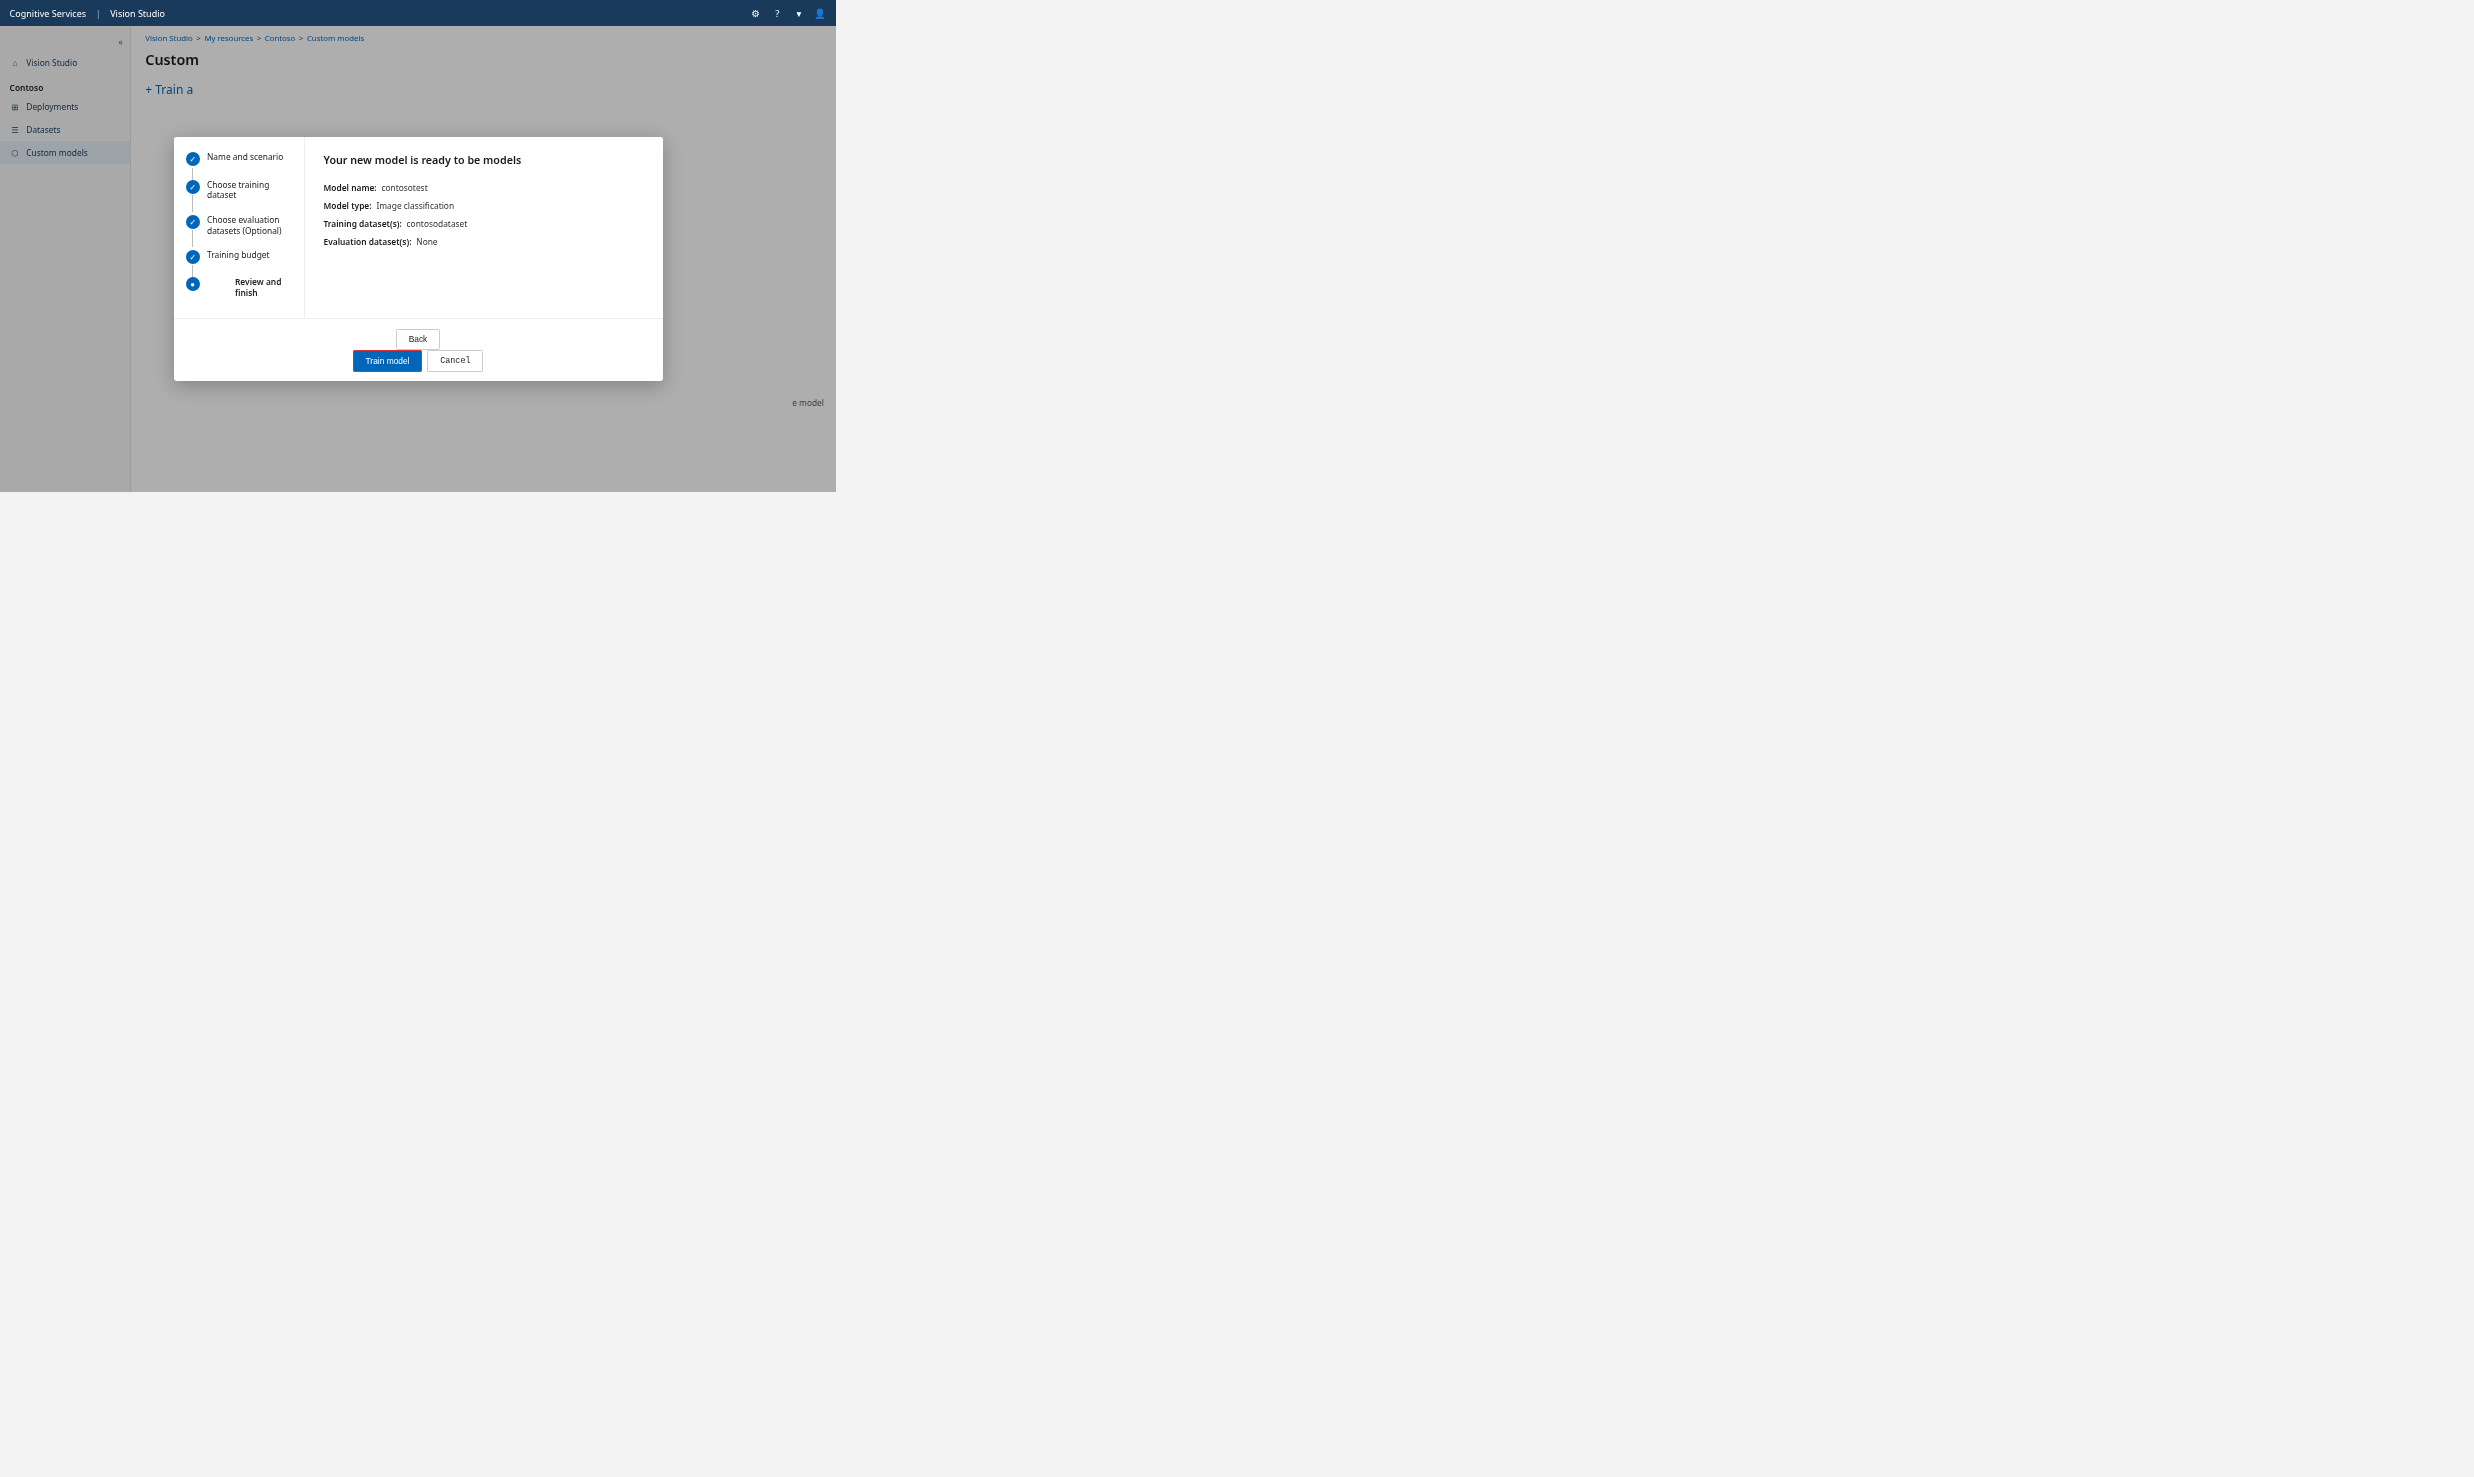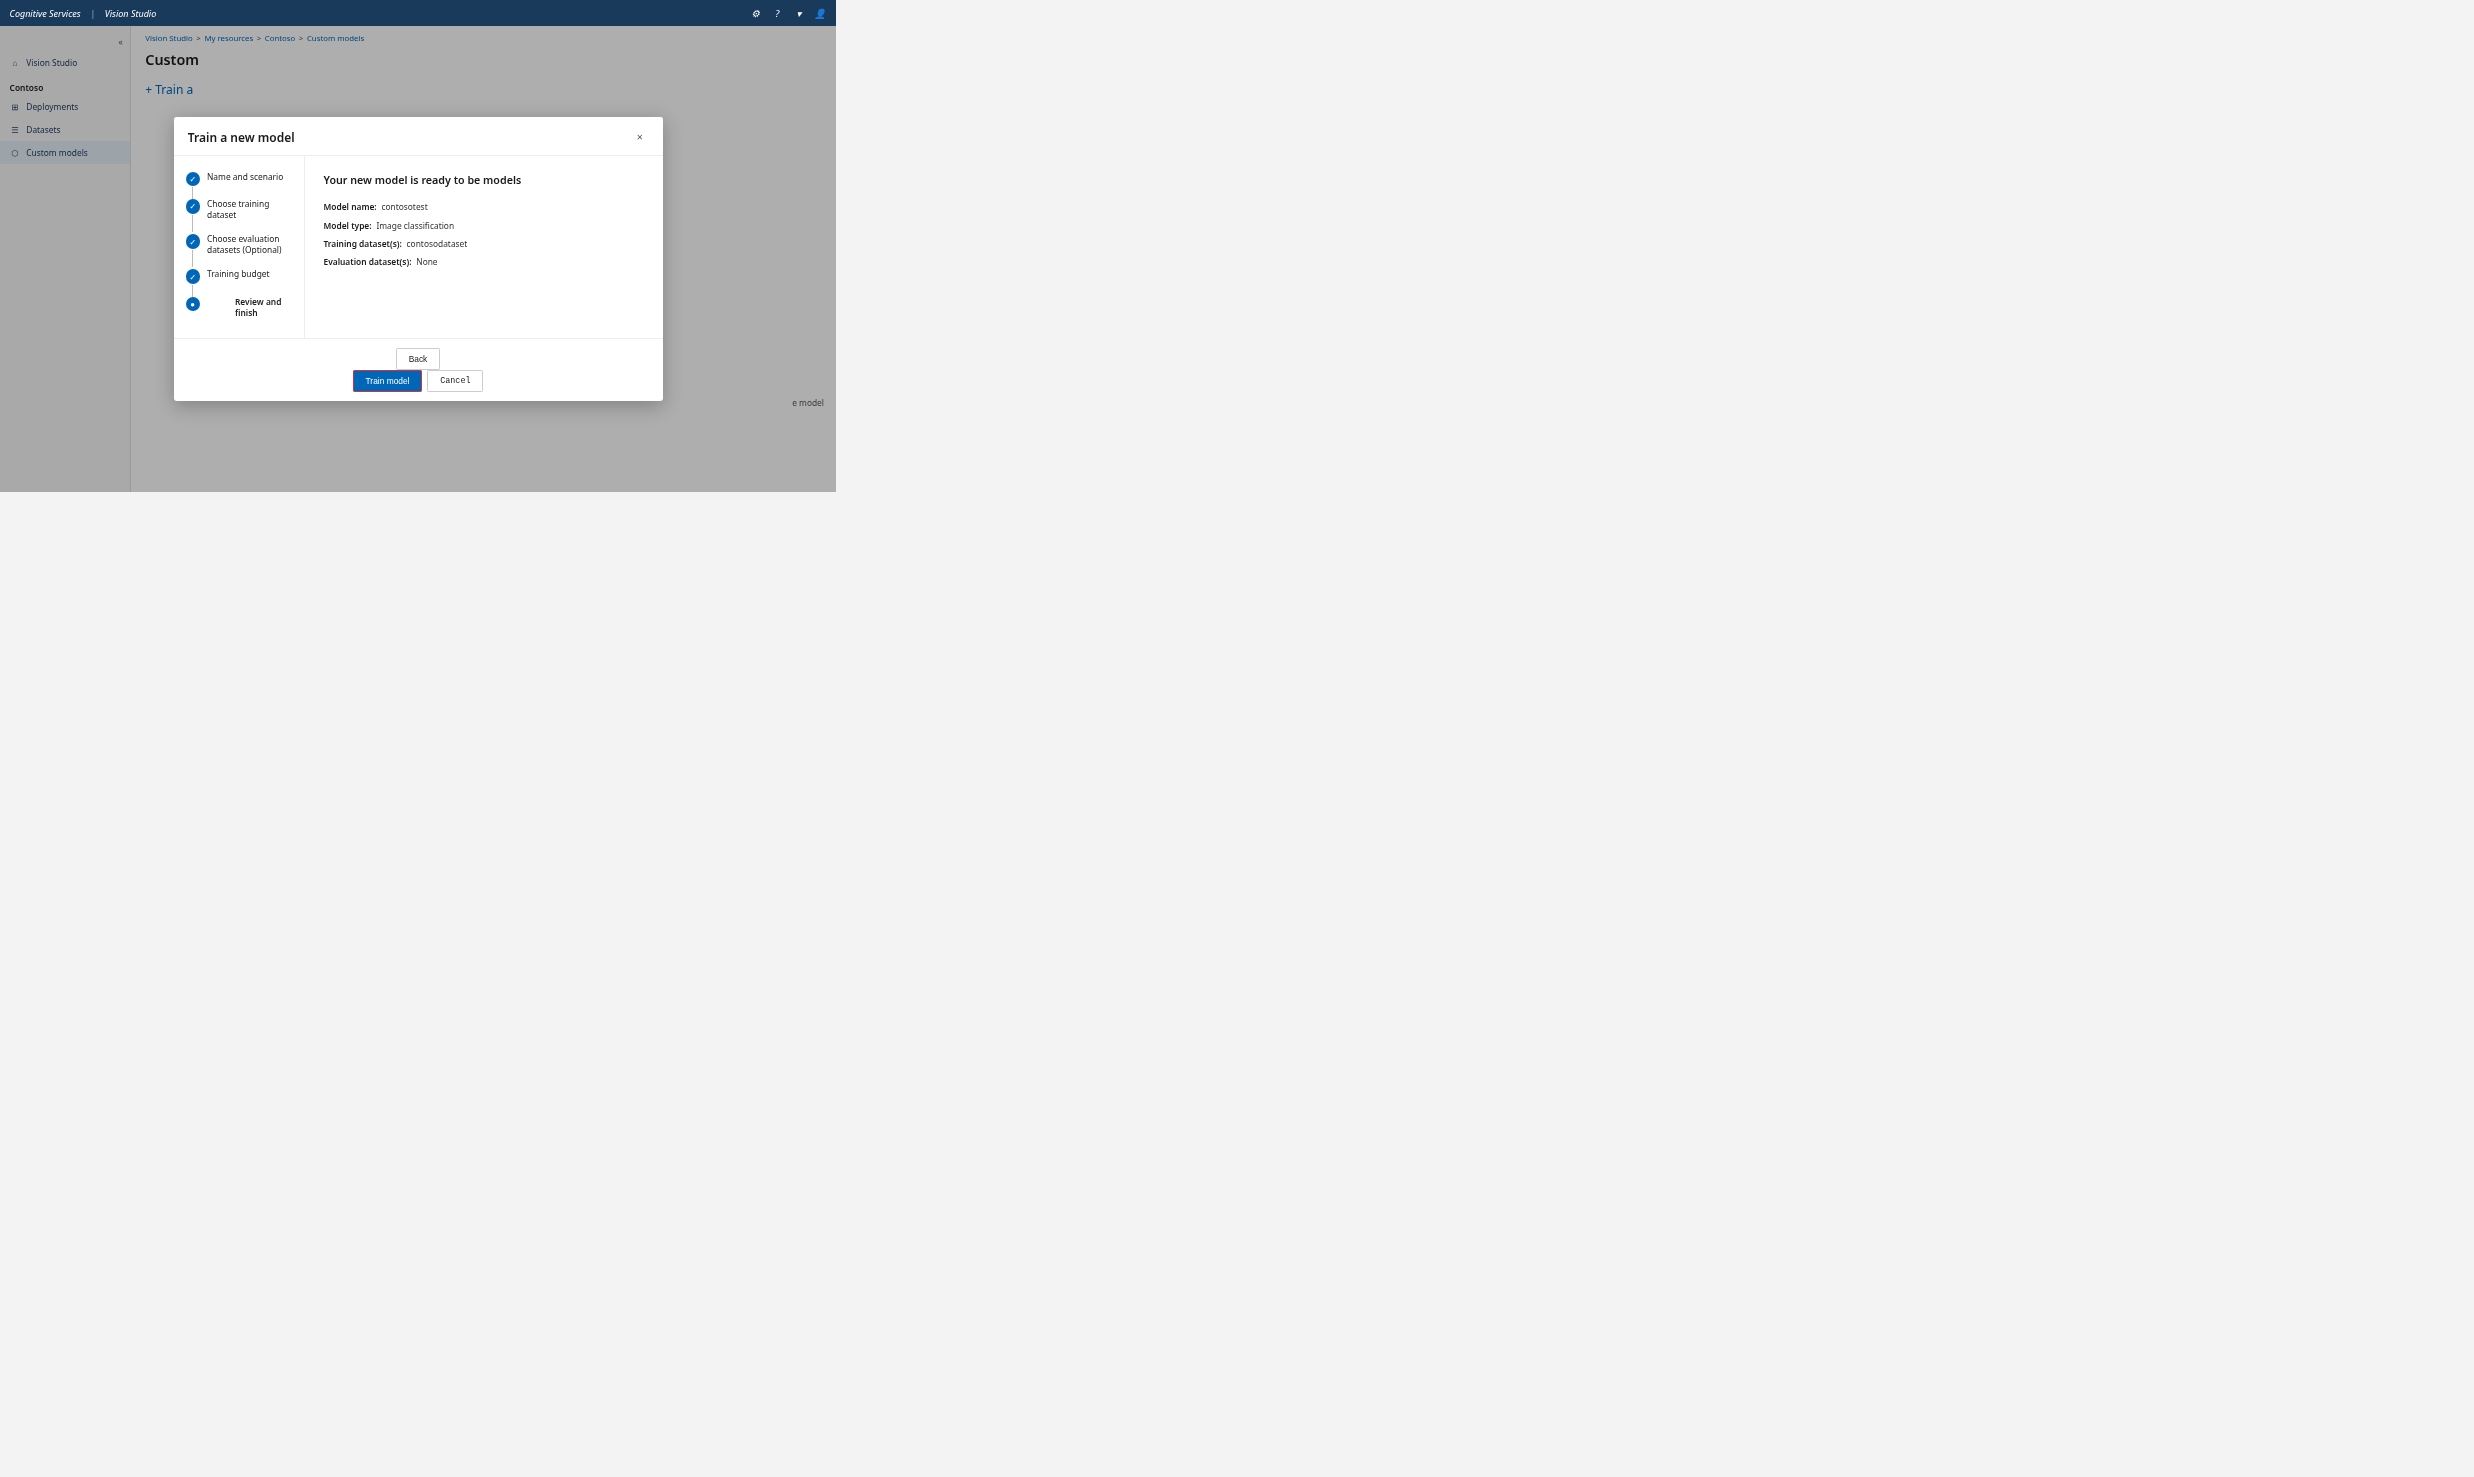--- a/index.html
+++ b/index.html
@@ -13,21 +13,20 @@
     }
 
     
     .topbar {
       background: #1a3a5c;
       height: 26px;
       display: flex;
       align-items: center;
       padding: 0 9.6px;
       justify-content: space-between;
-      font-style: italic;
     }
     .topbar-left {
       display: flex;
       align-items: center;
       gap: 4.8px;
       color: white;
       font-size: 9px;
     }
     .topbar-divider {
       color: #8ab0d0;
@@ -390,24 +389,20 @@
       <span>+ Train a</span>
     </div>
   </div>
 </div>
 
 <div class="bg-text-hint">e model</div>
 
 <div class="overlay">
   <div class="modal">
 
-    <div class="modal-header">
-      <span class="modal-title">Train a new model</span>
-      <div class="modal-close">×</div>
-    </div>
 
     <div class="modal-body">
 
       <div class="steps-panel">
 
         <div class="step-item">
           <div class="step-connector"></div>
           <div class="step-circle completed">✓</div>
           <div class="step-label">Name and scenario</div>
         </div>

